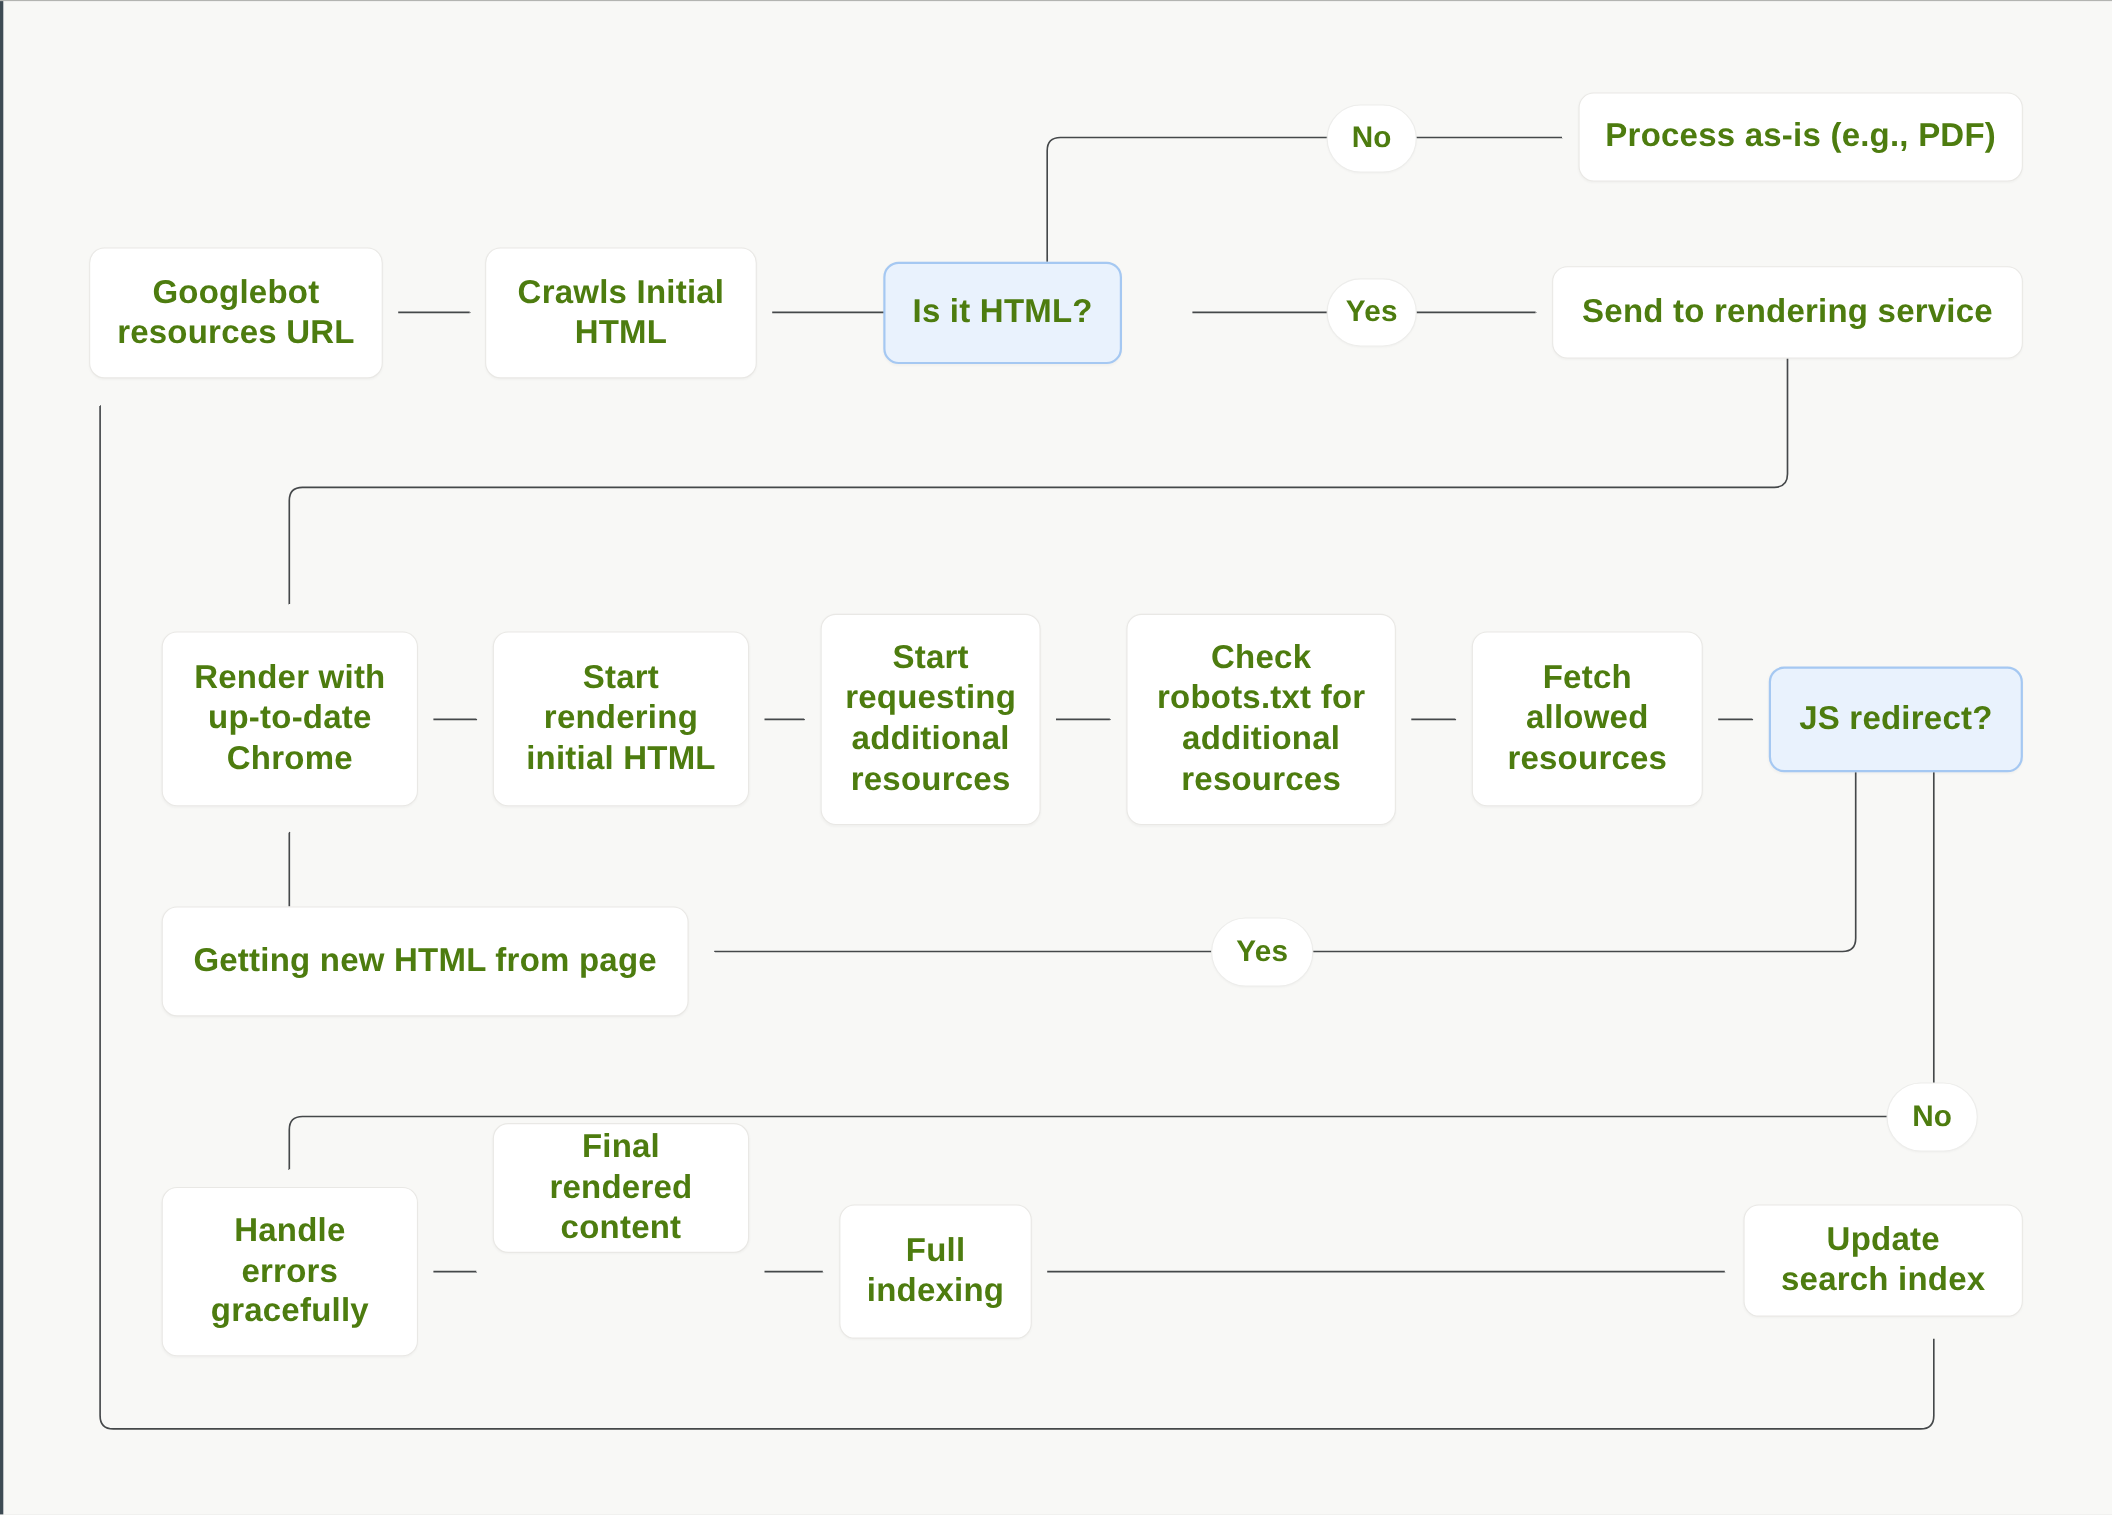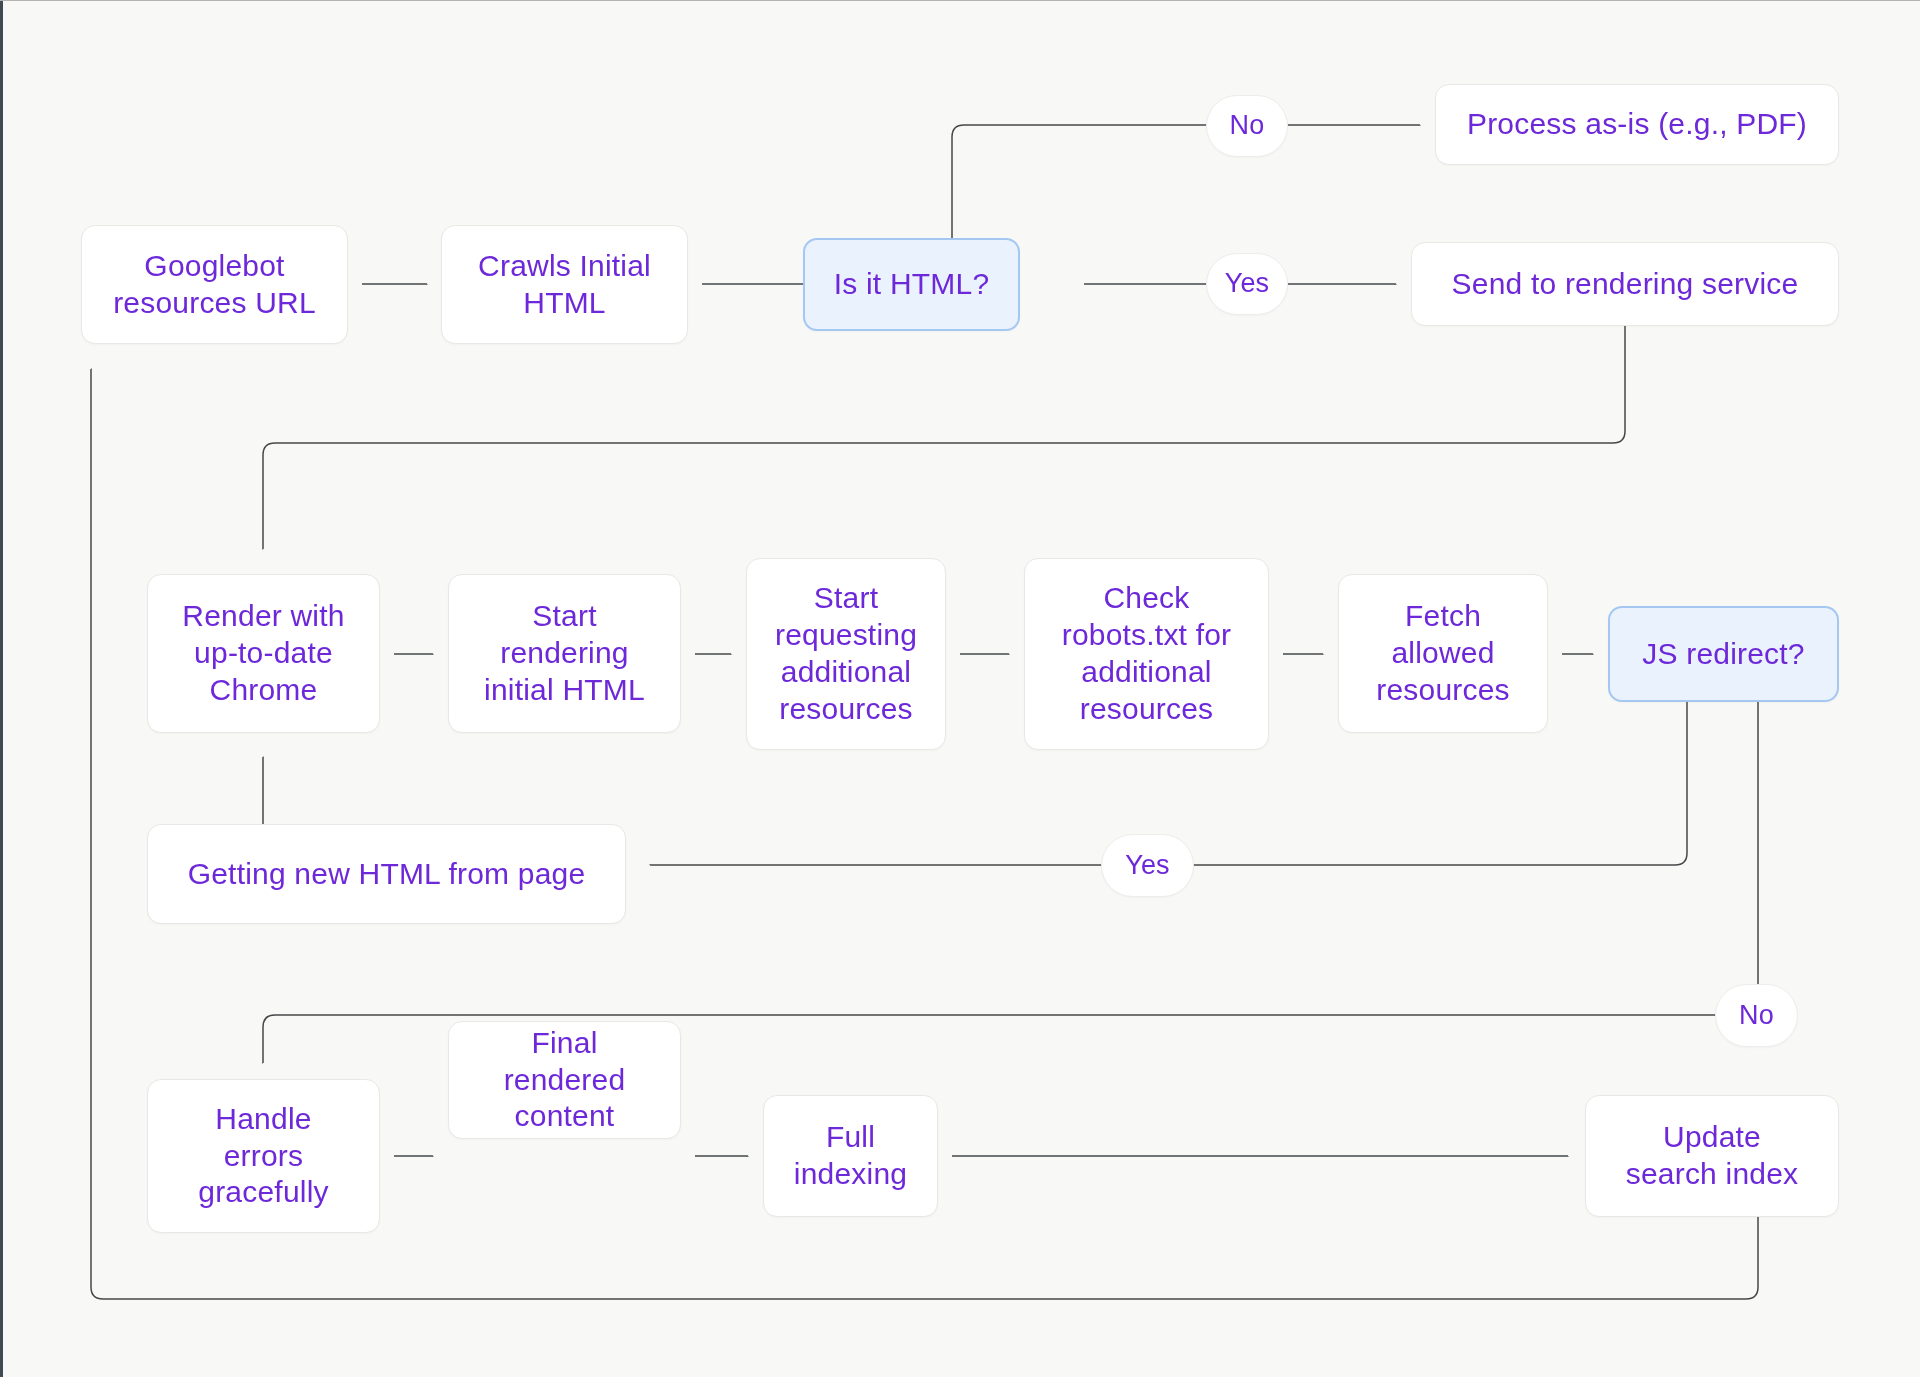--- a/index.html
+++ b/index.html
@@ -20,26 +20,27 @@
   #connector-layer { position: absolute; left: 0; top: 0; z-index: 1; }
   .node {
     position: absolute;
     display: flex; align-items: center; justify-content: center;
     text-align: center;
     white-space: pre-line;
     box-sizing: border-box;
     background: #ffffff;
     border: 1.5px solid #e9e8e5;
     border-radius: 14px;
-    color: #6d28d9;
+    color: #4d7c0f;
     font-size: 30px;
     line-height: 1.23;
     letter-spacing: 0.2px;
     box-shadow: 0 1px 2px rgba(0,0,0,0.03);
     z-index: 2;
+    font-weight: bold;
   }
   .decision {
     background: #e9f2fd;
     border: 2px solid #a5c8f2;
   }
   .pill {
     border-radius: 32px;
     font-size: 27px;
     border: 1.5px solid #ededeb;
     z-index: 3;
@@ -57,21 +58,21 @@
   #n-startreq     { left: 746px;  top: 557px;  width: 200px; height: 192px; }
   #n-checkrobots  { left: 1024px; top: 557px;  width: 245px; height: 192px; }
   #n-fetch        { left: 1338px; top: 573px;  width: 210px; height: 159px; }
   #n-jsredirect   { left: 1608px; top: 605px;  width: 231px; height: 96px;  }
   #n-getting      { left: 147px;  top: 823px;  width: 479px; height: 100px;  }
   #n-yes-mid      { left: 1101px; top: 833px;  width: 93px;  height: 63px;  }
   #n-no-right     { left: 1715px; top: 983px;  width: 83px;  height: 63px;  }
   #n-handle       { left: 147px;  top: 1078px; width: 233px; height: 154px; }
   #n-final        { left: 448px;  top: 1020px; width: 233px; height: 118px; }
   #n-full         { left: 763px;  top: 1094px; width: 175px; height: 122px; }
-  #n-update       { left: 1585px; top: 1094px; width: 254px; height: 122px; }
+  #n-update       { left: 1585px; top: 1094px; width: 254px; height: 102px; }
 </style>
 </head>
 <body>
 
 <div id="canvas">
   <div id="edge-strip"></div>
 
   <svg id="connector-layer" width="1920" height="1377" viewBox="0 0 1920 1377" fill="none" stroke="#45484a" stroke-width="1.5">
     <defs>
       <marker id="arrow" markerWidth="26" markerHeight="22" refX="0" refY="0" orient="auto" markerUnits="userSpaceOnUse">

